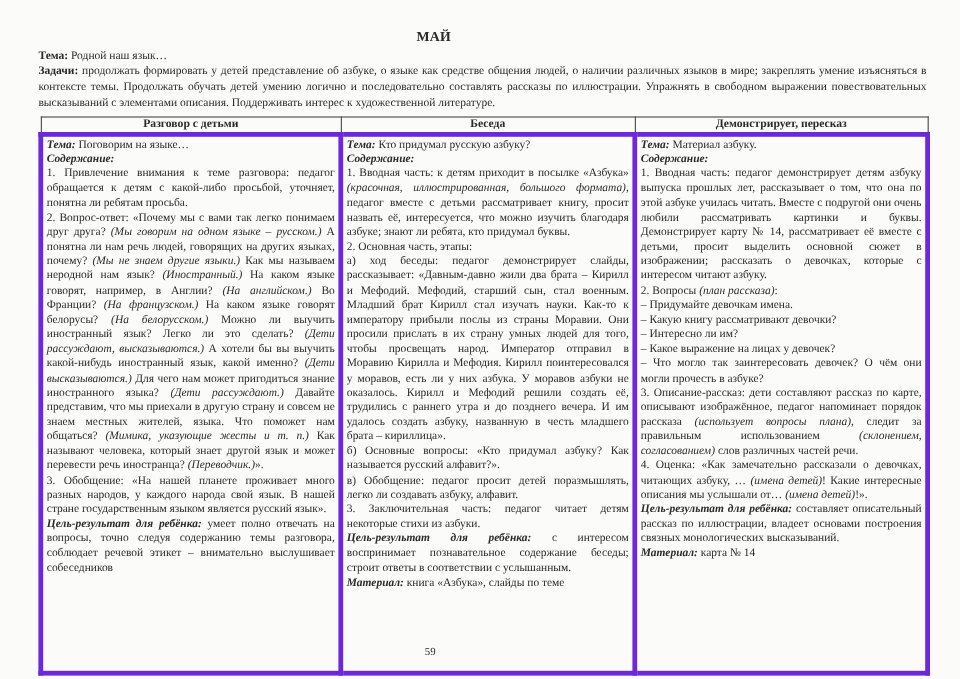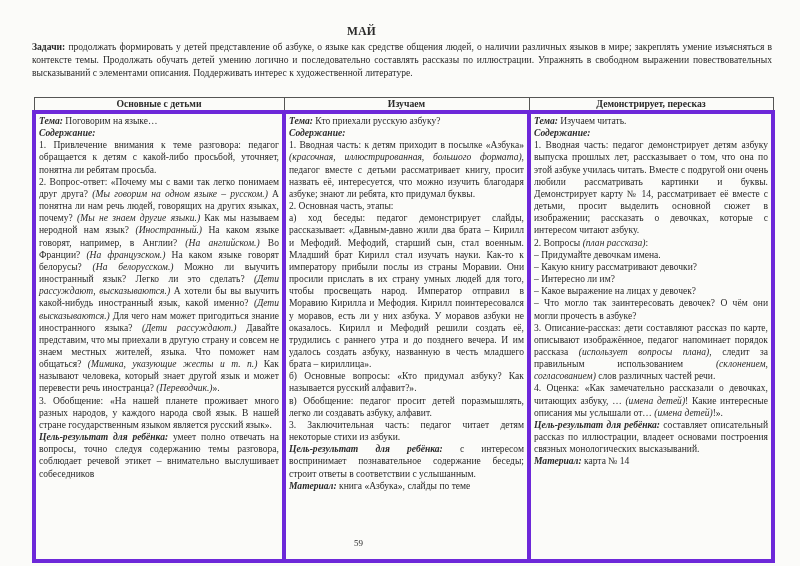--- a/index.html
+++ b/index.html
@@ -42,50 +42,51 @@
     position:absolute; top:538px; left:0; width:717px;
     text-align:center; font-size:9px;
   }
 </style>
 </head>
 <body>
 
 <div class="page-title">МАЙ</div>
 
 <div class="intro">
+  <div><b>Тема:</b><span> Родной наш язык…</span></div>
   <div style="text-align:justify"><b>Задачи:</b><span> продолжать формировать у детей представление об азбуке, о языке как средстве общения людей, о наличии различных языков в мире; закреплять умение изъясняться в контексте темы. Продолжать обучать детей умению логично и последовательно составлять рассказы по иллюстрации. Упражнять в свободном выражении повествовательных высказываний с элементами описания. Поддерживать интерес к художественной литературе.</span></div>
 </div>
 
 <table class="plan">
   <colgroup>
       <col class="c1">
       <col class="c2">
       <col class="c3">
     </colgroup>
   <thead>
     <tr>
-      <th>Основные с детьми</th>
-      <th>Изучаем</th>
+      <th>Разговор с детьми</th>
+      <th>Беседа</th>
       <th>Демонстрирует, пересказ</th>
     </tr>
   </thead>
   <tbody>
     <tr>
       <td>
         <div><span class="bi">Тема:</span><span> Поговорим на языке…</span></div>
         <div class="bi">Содержание:</div>
         <div class="segments"><span>1. Привлечение внимания к теме разговора: педагог обращается к детям с какой-либо просьбой, уточняет, понятна ли ребятам просьба.</span><br><span>2. Вопрос-ответ: «Почему мы с вами так легко понимаем друг друга? </span><span class="it">(Мы говорим на одном языке – русском.)</span><span> А понятна ли нам речь людей, говорящих на других языках, почему? </span><span class="it">(Мы не знаем другие языки.)</span><span> Как мы называем неродной нам язык? </span><span class="it">(Иностранный.)</span><span> На каком языке говорят, например, в Англии? </span><span class="it">(На английском.)</span><span> Во Франции? </span><span class="it">(На французском.)</span><span> На каком языке говорят белорусы? </span><span class="it">(На белорусском.)</span><span> Можно ли выучить иностранный язык? Легко ли это сделать? </span><span class="it">(Дети рассуждают, высказываются.)</span><span> А хотели бы вы выучить какой-нибудь иностранный язык, какой именно? </span><span class="it">(Дети высказываются.)</span><span> Для чего нам может пригодиться знание иностранного языка? </span><span class="it">(Дети рассуждают.)</span><span> Давайте представим, что мы приехали в другую страну и совсем не знаем местных жителей, языка. Что поможет нам общаться? </span><span class="it">(Мимика, указующие жесты и т. п.)</span><span> Как называют человека, который знает другой язык и может перевести речь иностранца? </span><span class="it">(Переводчик.)</span><span>».</span><br><span>3. Обобщение: «На нашей планете проживает много разных народов, у каждого народа свой язык. В нашей стране государственным языком является русский язык».</span><br><span class="bi">Цель-результат для ребёнка:</span><span> умеет полно отвечать на вопросы, точно следуя содержанию темы разговора, соблюдает речевой этикет – внимательно выслушивает собеседников</span></div>
       </td>
       <td>
-        <div><span class="bi">Тема:</span><span> Кто приехали русскую азбуку?</span></div>
+        <div><span class="bi">Тема:</span><span> Кто придумал русскую азбуку?</span></div>
         <div class="bi">Содержание:</div>
         <div class="segments"><span>1. Вводная часть: к детям приходит в посылке «Азбука» </span><span class="it">(красочная, иллюстрированная, большого формата)</span><span>, педагог вместе с детьми рассматривает книгу, просит назвать её, интересуется, что можно изучить благодаря азбуке; знают ли ребята, кто придумал буквы.</span><br><span>2. Основная часть, этапы:</span><br><span>а) ход беседы: педагог демонстрирует слайды, рассказывает: «Давным-давно жили два брата – Кирилл и Мефодий. Мефодий, старший сын, стал военным. Младший брат Кирилл стал изучать науки. Как-то к императору прибыли послы из страны Моравии. Они просили прислать в их страну умных людей для того, чтобы просвещать народ. Император отправил в Моравию Кирилла и Мефодия. Кирилл поинтересовался у моравов, есть ли у них азбука. У моравов азбуки не оказалось. Кирилл и Мефодий решили создать её, трудились с раннего утра и до позднего вечера. И им удалось создать азбуку, названную в честь младшего брата – кириллица».</span><br><span>б) Основные вопросы: «Кто придумал азбуку? Как называется русский алфавит?».</span><br><span>в) Обобщение: педагог просит детей поразмышлять, легко ли создавать азбуку, алфавит.</span><br><span>3. Заключительная часть: педагог читает детям некоторые стихи из азбуки.</span><br><span class="bi">Цель-результат для ребёнка:</span><span> с интересом воспринимает познавательное содержание беседы; строит ответы в соответствии с услышанным.</span><br><span class="bi">Материал:</span><span> книга «Азбука», слайды по теме</span></div>
       </td>
       <td>
-        <div><span class="bi">Тема:</span><span> Изучаем читать.</span></div>
+        <div><span class="bi">Тема:</span><span> Материал азбуку.</span></div>
         <div class="bi">Содержание:</div>
         <div class="segments"><span>1. Вводная часть: педагог демонстрирует детям азбуку выпуска прошлых лет, рассказывает о том, что она по этой азбуке училась читать. Вместе с подругой они очень любили рассматривать картинки и буквы. Демонстрирует карту № 14, рассматривает её вместе с детьми, просит выделить основной сюжет в изображении; рассказать о девочках, которые с интересом читают азбуку.</span><br><span>2. Вопросы </span><span class="it">(план рассказа)</span><span>:</span><br><span>– Придумайте девочкам имена.</span><br><span>– Какую книгу рассматривают девочки?</span><br><span>– Интересно ли им?</span><br><span>– Какое выражение на лицах у девочек?</span><br><span>– Что могло так заинтересовать девочек? О чём они могли прочесть в азбуке?</span><br><span>3. Описание-рассказ: дети составляют рассказ по карте, описывают изображённое, педагог напоминает порядок рассказа </span><span class="it">(использует вопросы плана)</span><span>, следит за правильным использованием </span><span class="it">(склонением, согласованием)</span><span> слов различных частей речи.</span><br><span>4. Оценка: «Как замечательно рассказали о девочках, читающих азбуку, … </span><span class="it">(имена детей)</span><span>! Какие интересные описания мы услышали от… </span><span class="it">(имена детей)</span><span>!».</span><br><span class="bi">Цель-результат для ребёнка:</span><span> составляет описательный рассказ по иллюстрации, владеет основами построения связных монологических высказываний.</span><br><span class="bi">Материал:</span><span> карта № 14</span></div>
       </td>
     </tr>
   </tbody>
 </table>
 
 <div class="page-num">59</div>
 
 </body></html>

